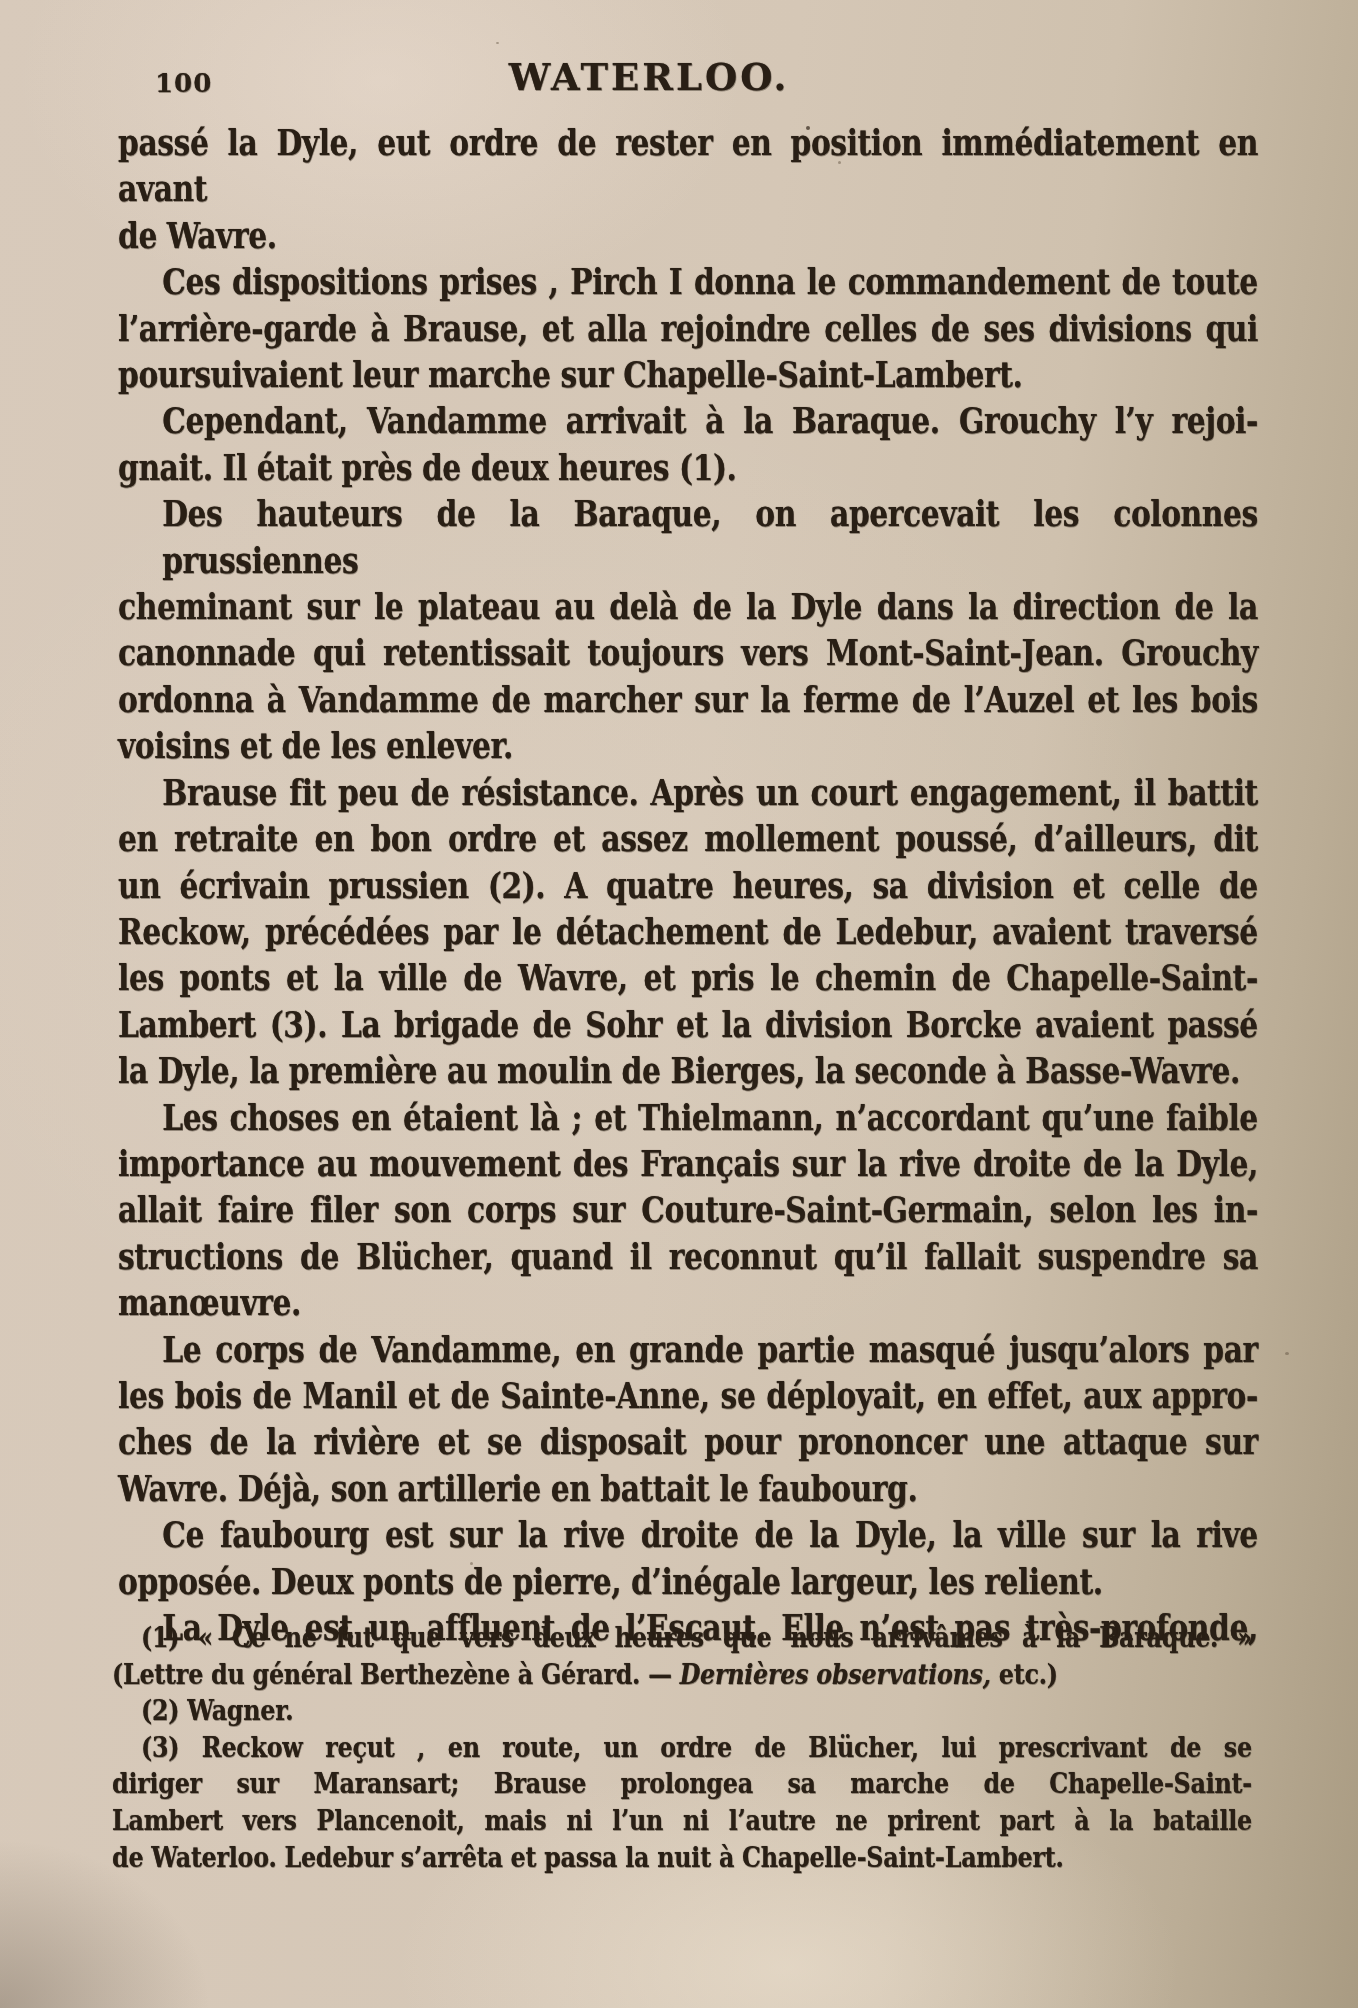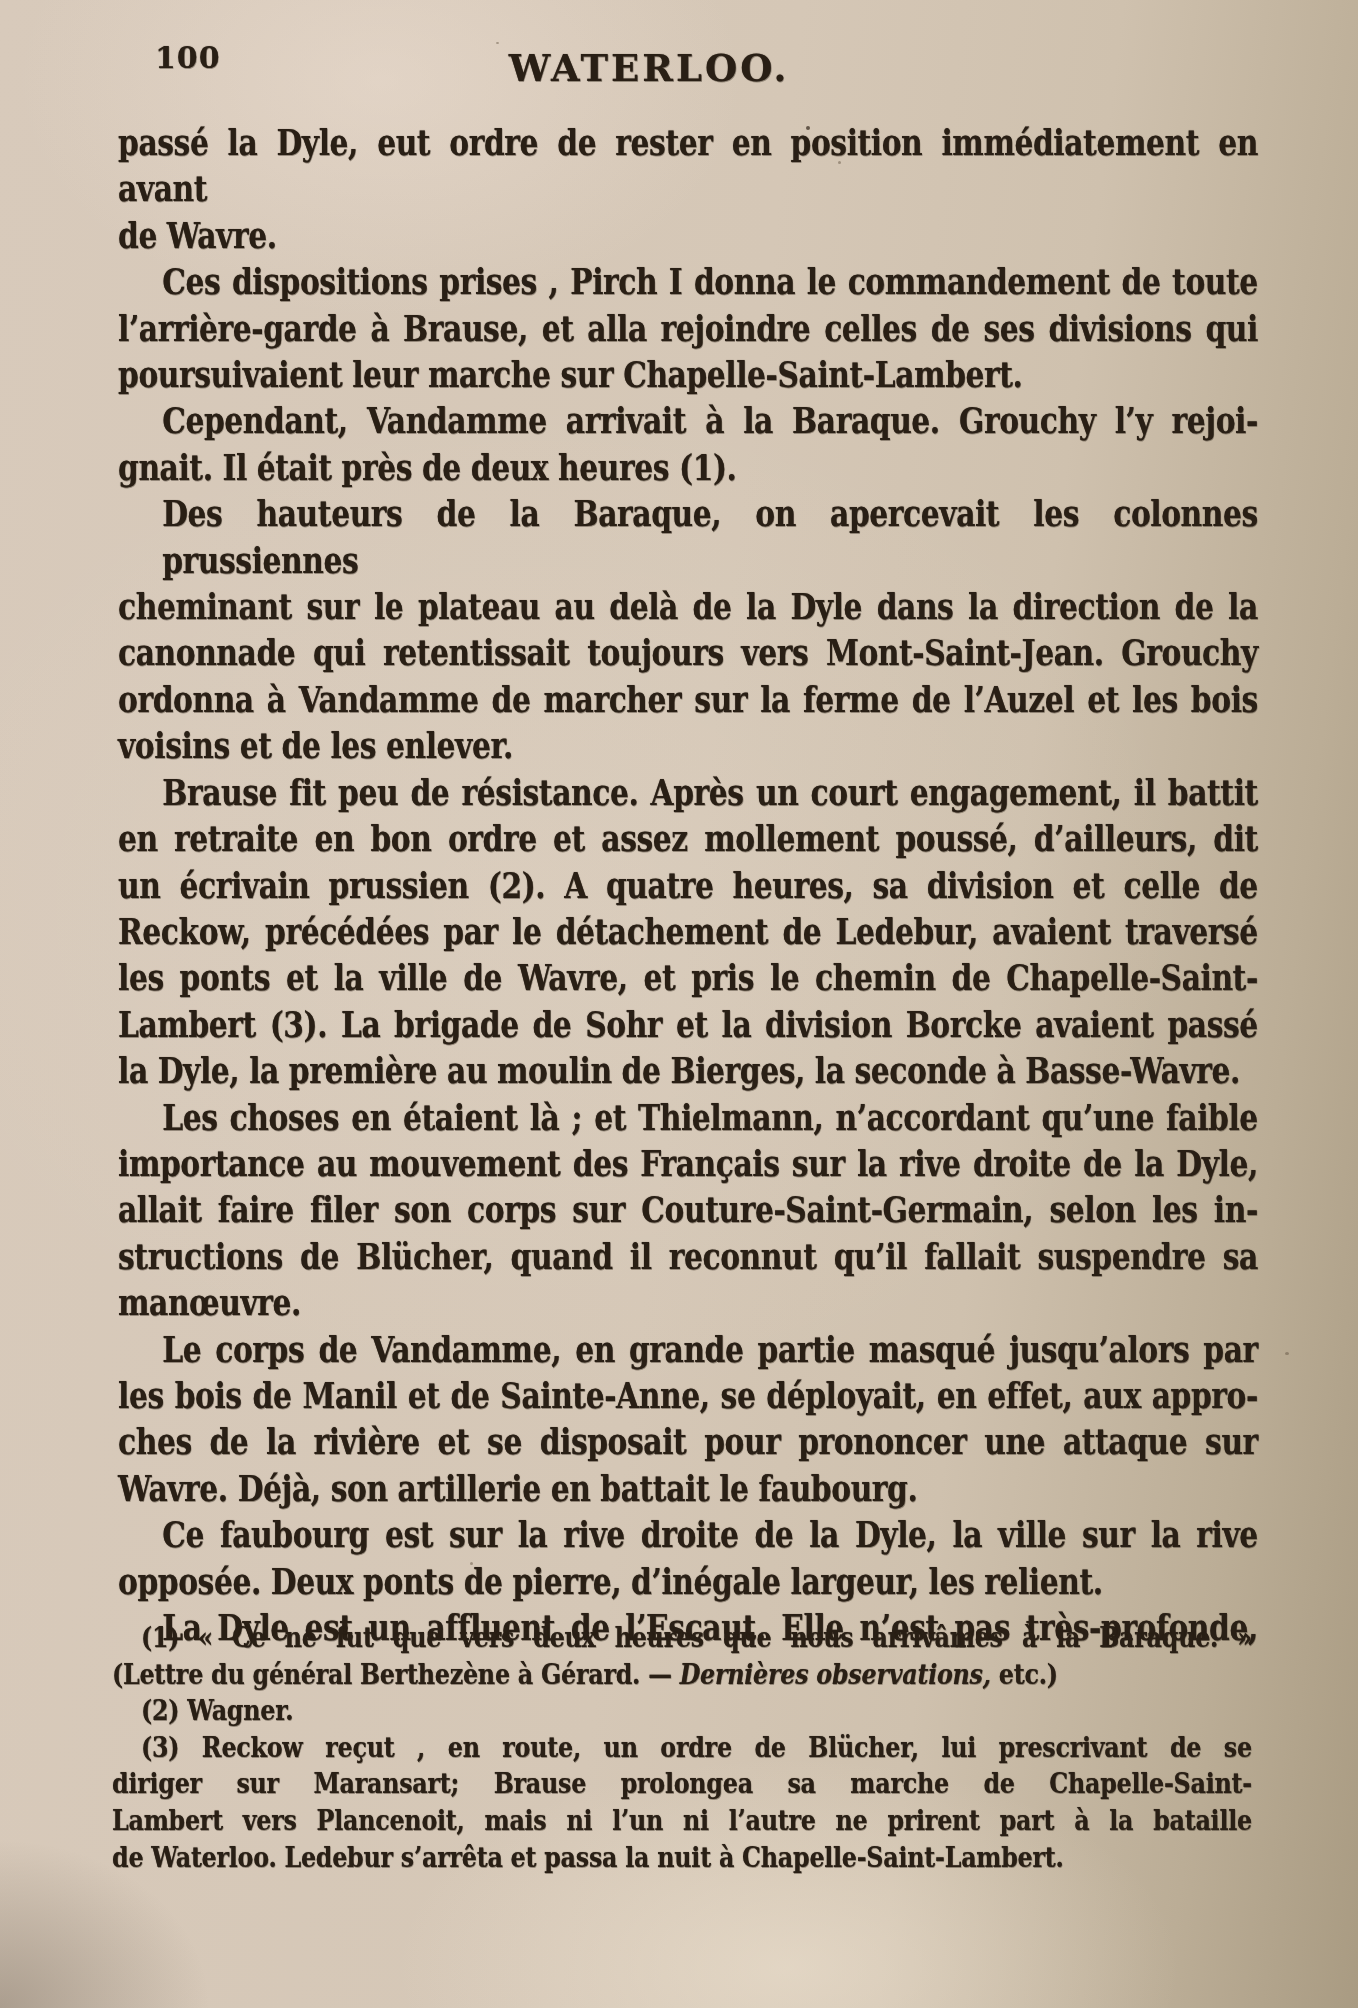--- a/index.html
+++ b/index.html
@@ -22,28 +22,28 @@
       linear-gradient(97deg, #d8cabb 0%, #d5c7b6 50%, #cfc1ae 70%, #bbad96 88%, #a99b82 100%);
   }
   
   .ink {
     font-weight: bold;
     text-shadow: 0 0 1px rgba(41,31,21,0.65), 0.6px 0.6px 0.6px rgba(41,31,21,0.35);
   }
   .page-number {
     position: absolute;
     left: 155px;
-    top: 40px;
-    font-size: 30px;
+    top: 68px;
+    font-size: 26px;
     letter-spacing: 1px;
   }
   .running-title {
     position: absolute;
     left: 0;
-    top: 46px;
+    top: 55px;
     width: 1232px;
     padding-left: 66px;
     box-sizing: border-box;
     text-align: center;
     font-size: 37px;
     letter-spacing: 3px;
   }
   
   .squeeze {
     transform: scaleX(0.85);

